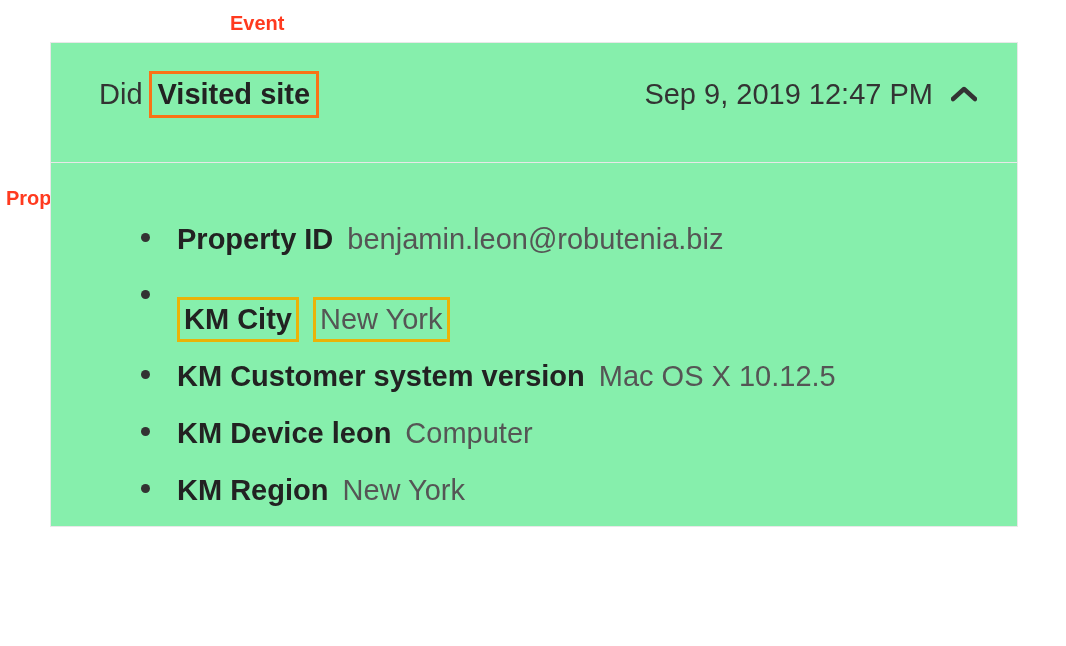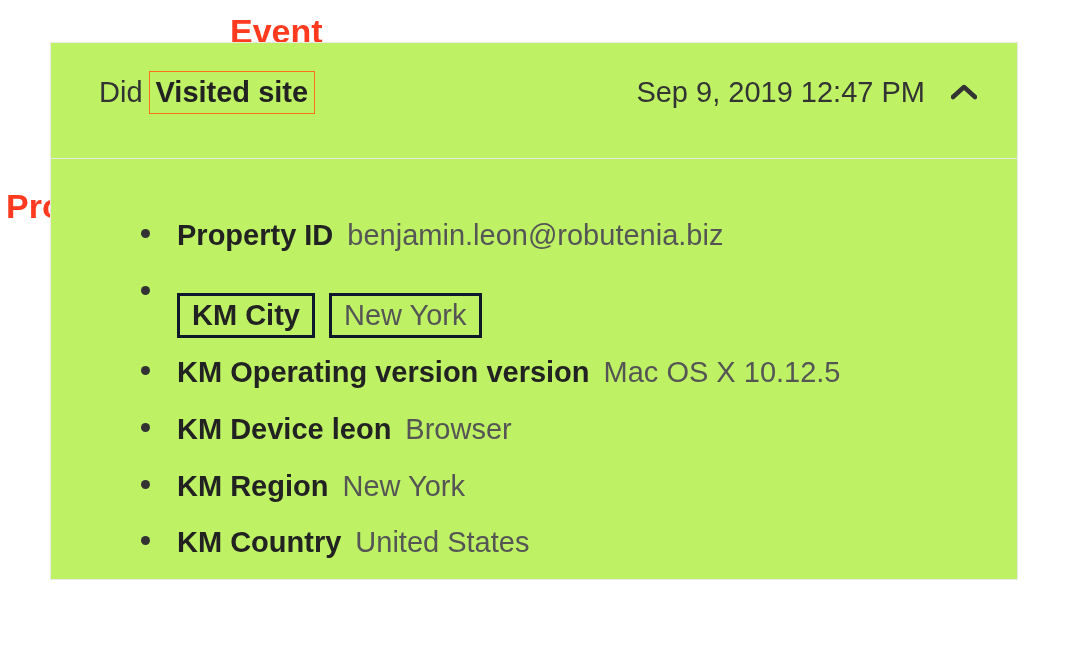--- a/index.html
+++ b/index.html
@@ -12,48 +12,48 @@
     height: 646px;
     position: relative;
     color: #333;
   }
   .card {
     position: absolute;
     left: 50px;
     top: 42px;
     width: 968px;
     border: 1px solid #e8e8e8;
-    background: #bef264;
+    background: #86efac;
   }
   .card-header {
     display: flex;
     align-items: center;
     justify-content: space-between;
     padding: 28px 40px 44px 48px;
     border-bottom: 1px solid #e8e8e8;
   }
   .header-left {
     display: flex;
     align-items: baseline;
     font-size: 29px;
     color: #333;
   }
   .did-text { font-weight: 400; margin-right: 6px; }
   .event-name {
     font-weight: 700;
     color: #222;
-    border: 1px solid #f97316;
+    border: 3px solid #f97316;
     padding: 0 6px;
     line-height: 1.4;
     display: inline-block;
   }
   .header-right {
     display: flex;
     align-items: center;
-    gap: 26px;
+    gap: 18px;
     font-size: 29px;
     color: #333;
   }
   .chevron {
     color: #444;
     display: inline-block;
   }
   .chevron svg { display:block; }
 
   .card-body {
@@ -77,32 +77,32 @@
     left: -6px;
     top: 22px;
     width: 9px;
     height: 9px;
     border-radius: 50%;
     background: #333;
   }
   .prop-name { font-weight: 700; color: #222; }
   .prop-value { font-weight: 400; color: #555; margin-left: 14px; margin-top: 23px; }
   .boxed {
-    border: 3px solid #0f172a;
-    padding: 0 12px;
+    border: 3px solid #eab308;
+    padding: 0 4px;
     display: inline-block;
     line-height: 1.35;
   }
 
   
   .ann-label {
     position: absolute;
     color: #ff3a1f;
     font-weight: 700;
-    font-size: 34px;
+    font-size: 20px;
     white-space: nowrap;
     pointer-events: none;
   }
   .ann-event { left: 230px; top: 12px; }
   .ann-propname { left: 6px; top: 187px; }
   .ann-propvalue { left: 342px; top: 187px; }
 
   
   .arrow { position: absolute; pointer-events: none; }
   .arrow line { stroke: #ff3a1f; stroke-width: 3.5; }
@@ -136,19 +136,18 @@
         <svg width="26" height="18" viewBox="0 0 26 18">
             <polyline points="2,14 13,4 24,14" fill="none" stroke="#333" stroke-width="4.5" stroke-linecap="round" stroke-linejoin="round"></polyline>
           </svg>
       </span>
     </div>
   </div>
   <div class="card-body">
     <ul class="prop-list" id="prop-list">
         <li class="prop-item"><span class="prop-name">Property ID</span><span class="prop-value">benjamin.leon@robutenia.biz</span></li>
         <li class="prop-item"><span class="prop-name boxed">KM City</span> <span class="prop-value boxed" style="margin-left: 6px;">New York</span></li>
-        <li class="prop-item"><span class="prop-name">KM Operating version version</span><span class="prop-value">Mac OS X 10.12.5</span></li>
-        <li class="prop-item"><span class="prop-name">KM Device leon</span><span class="prop-value">Browser</span></li>
+        <li class="prop-item"><span class="prop-name">KM Customer system version</span><span class="prop-value">Mac OS X 10.12.5</span></li>
+        <li class="prop-item"><span class="prop-name">KM Device leon</span><span class="prop-value">Computer</span></li>
         <li class="prop-item"><span class="prop-name">KM Region</span><span class="prop-value">New York</span></li>
-        <li class="prop-item"><span class="prop-name">KM Country</span><span class="prop-value">United States</span></li>
       </ul>
   </div>
 </div>
 
 </body></html>

